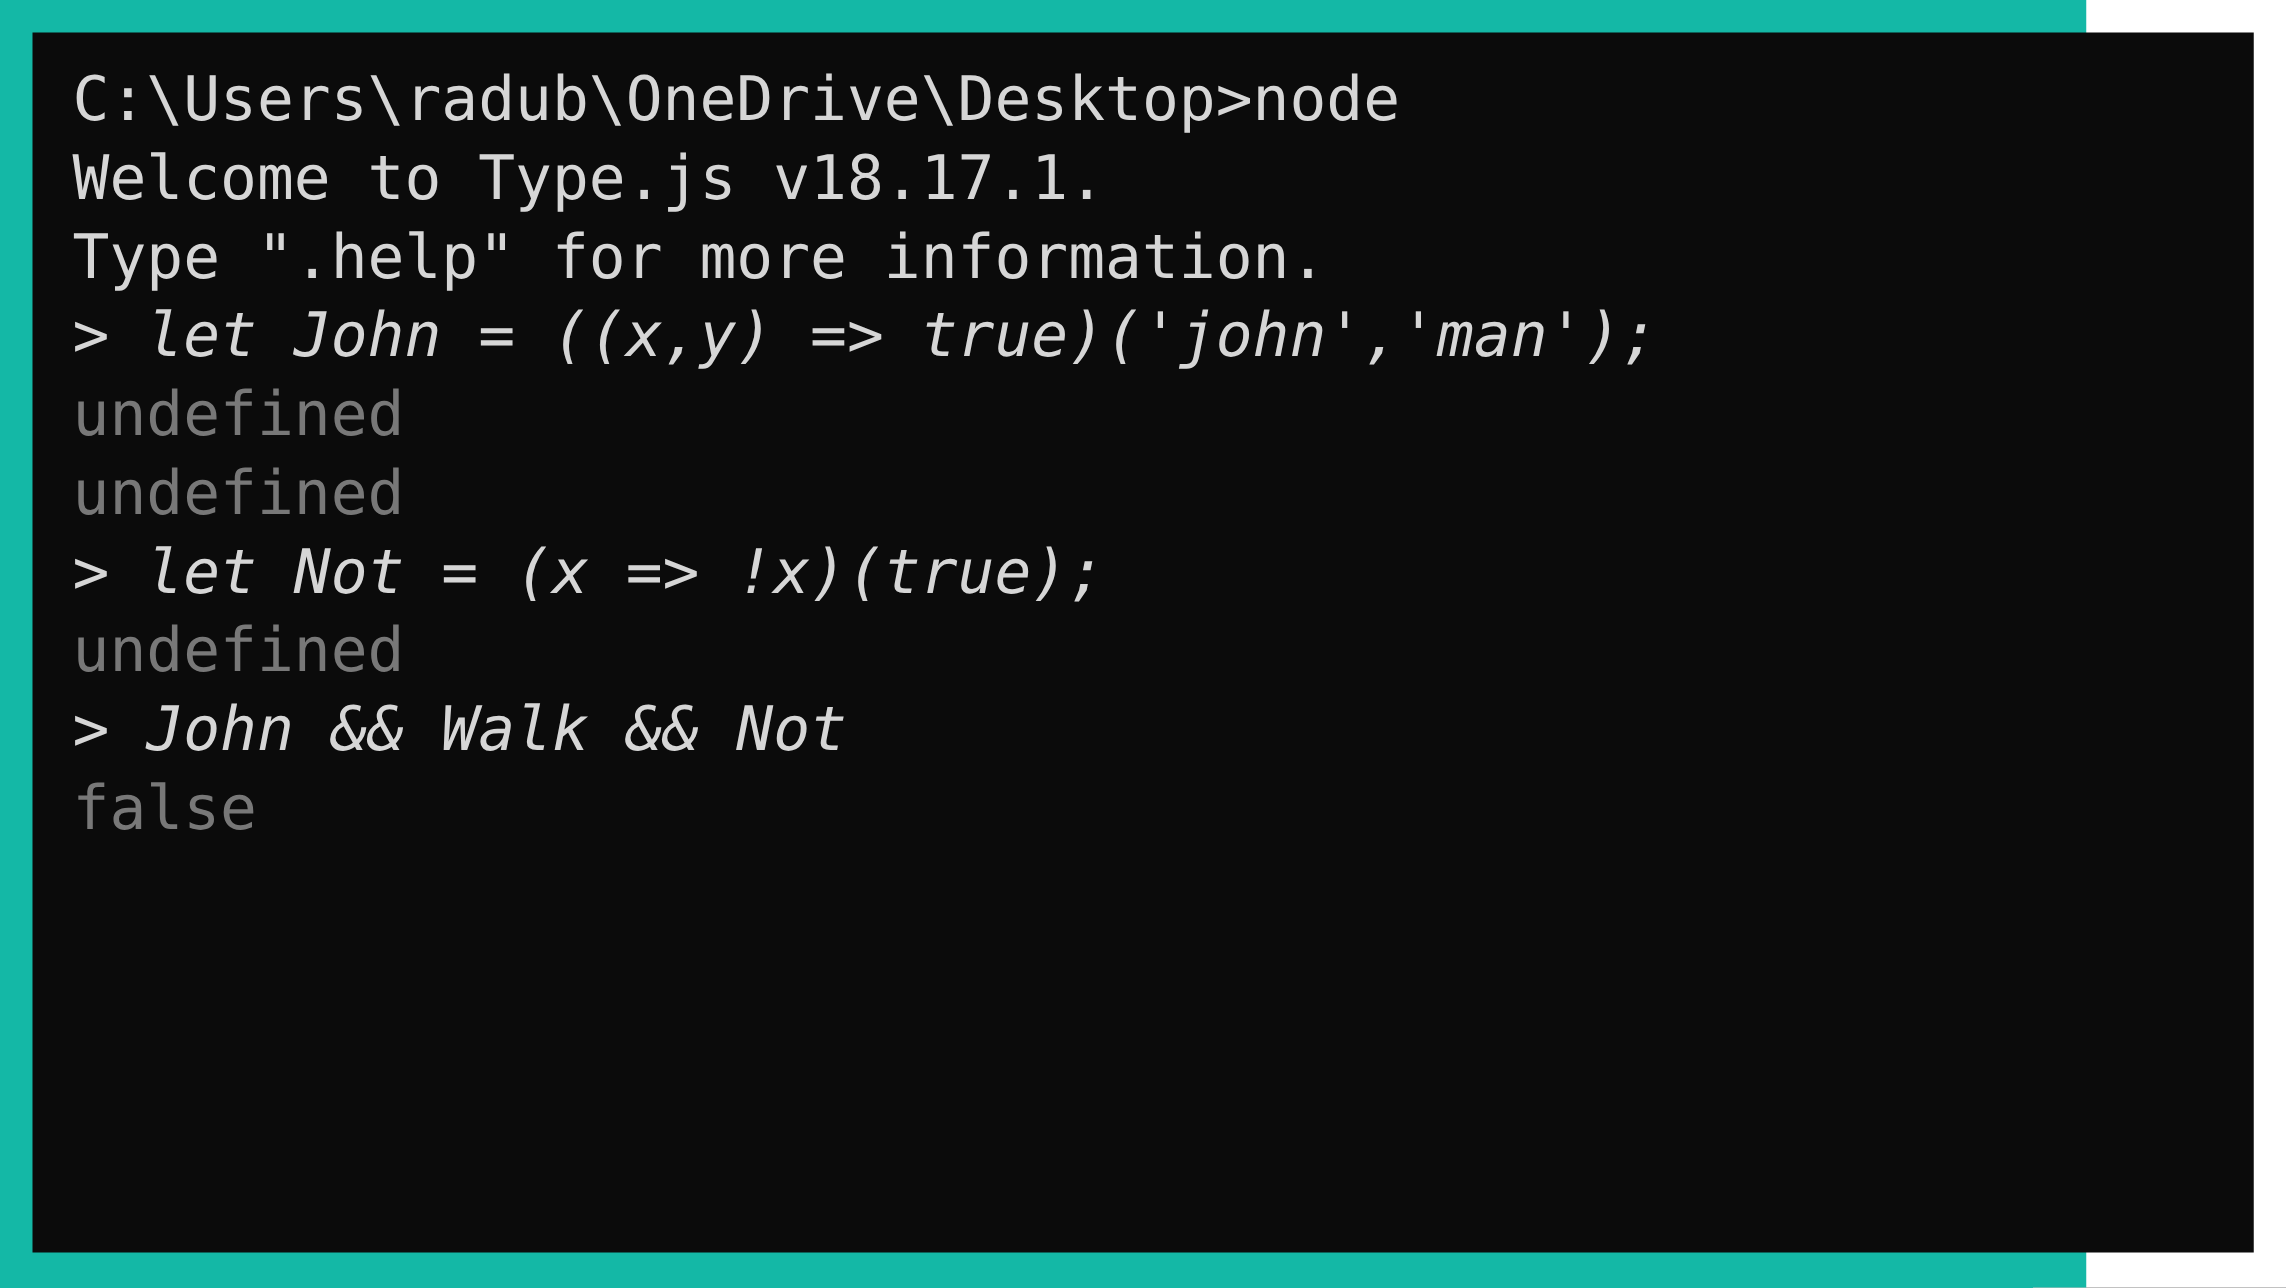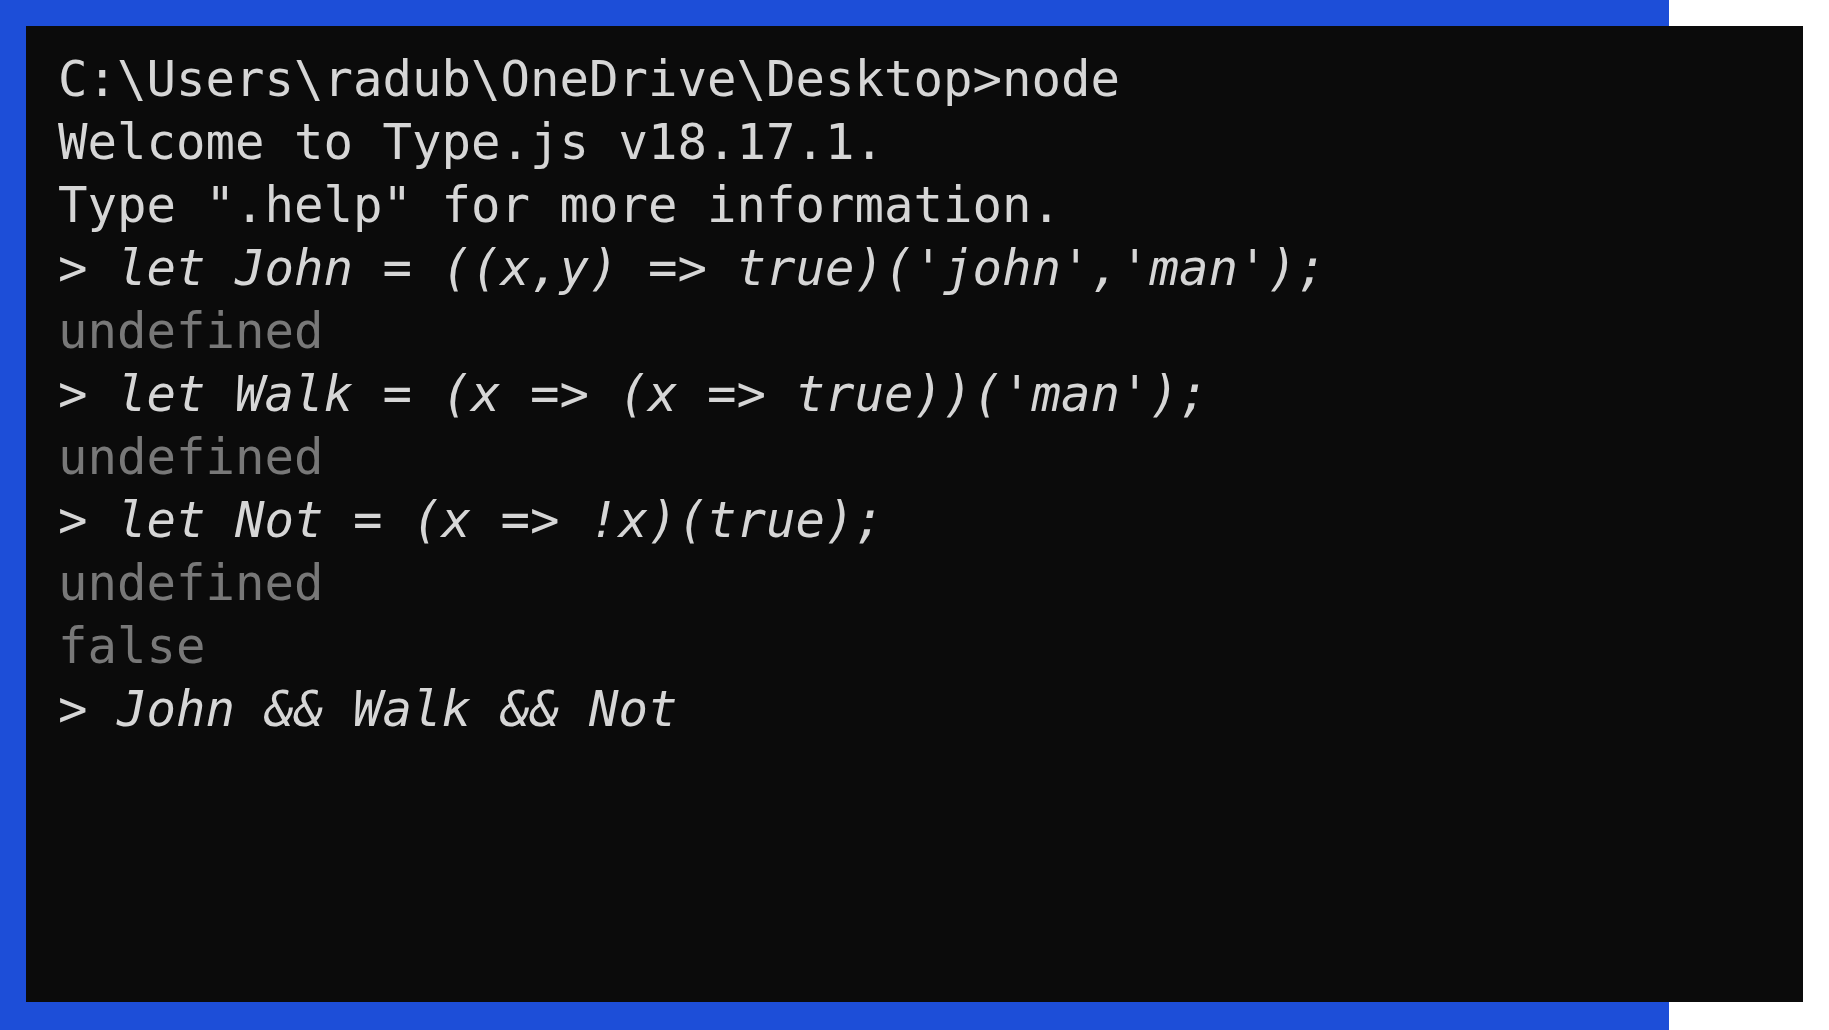--- a/index.html
+++ b/index.html
@@ -12,21 +12,21 @@
     width: 1829px;
     height: 1030px;
     overflow: hidden;
     font-family: "DejaVu Sans Mono", "Liberation Mono", monospace;
   }
 
   #screen {
     position: relative;
     width: 1669px;
     height: 1030px;
-    background: #1d4ed8;
+    background: #14b8a6;
   }
 
   #terminal-window {
     position: absolute;
     left: 26px;
     top: 26px;
     width: 1777px;
     height: 976px;
     background: #0b0b0b;
     overflow: hidden;
@@ -68,21 +68,20 @@
 <body>
 
 <div id="screen">
   <div id="terminal-window">
     <div id="terminal-body">
         <span class="term-line banner">C:\Users\radub\OneDrive\Desktop&gt;node</span>
         <span class="term-line banner">Welcome to Type.js v18.17.1.</span>
         <span class="term-line banner">Type ".help" for more information.</span>
         <span class="term-line input">&gt; let John = ((x,y) =&gt; true)('john','man');</span>
         <span class="term-line output">undefined</span>
-        <span class="term-line input">&gt; let Walk = (x =&gt; (x =&gt; true))('man');</span>
         <span class="term-line output">undefined</span>
         <span class="term-line input">&gt; let Not = (x =&gt; !x)(true);</span>
         <span class="term-line output">undefined</span>
+        <span class="term-line input">&gt; John &amp;&amp; Walk &amp;&amp; Not</span>
         <span class="term-line output">false</span>
-        <span class="term-line input">&gt; John &amp;&amp; Walk &amp;&amp; Not</span>
       </div>
   </div>
 </div>
 
 </body></html>

